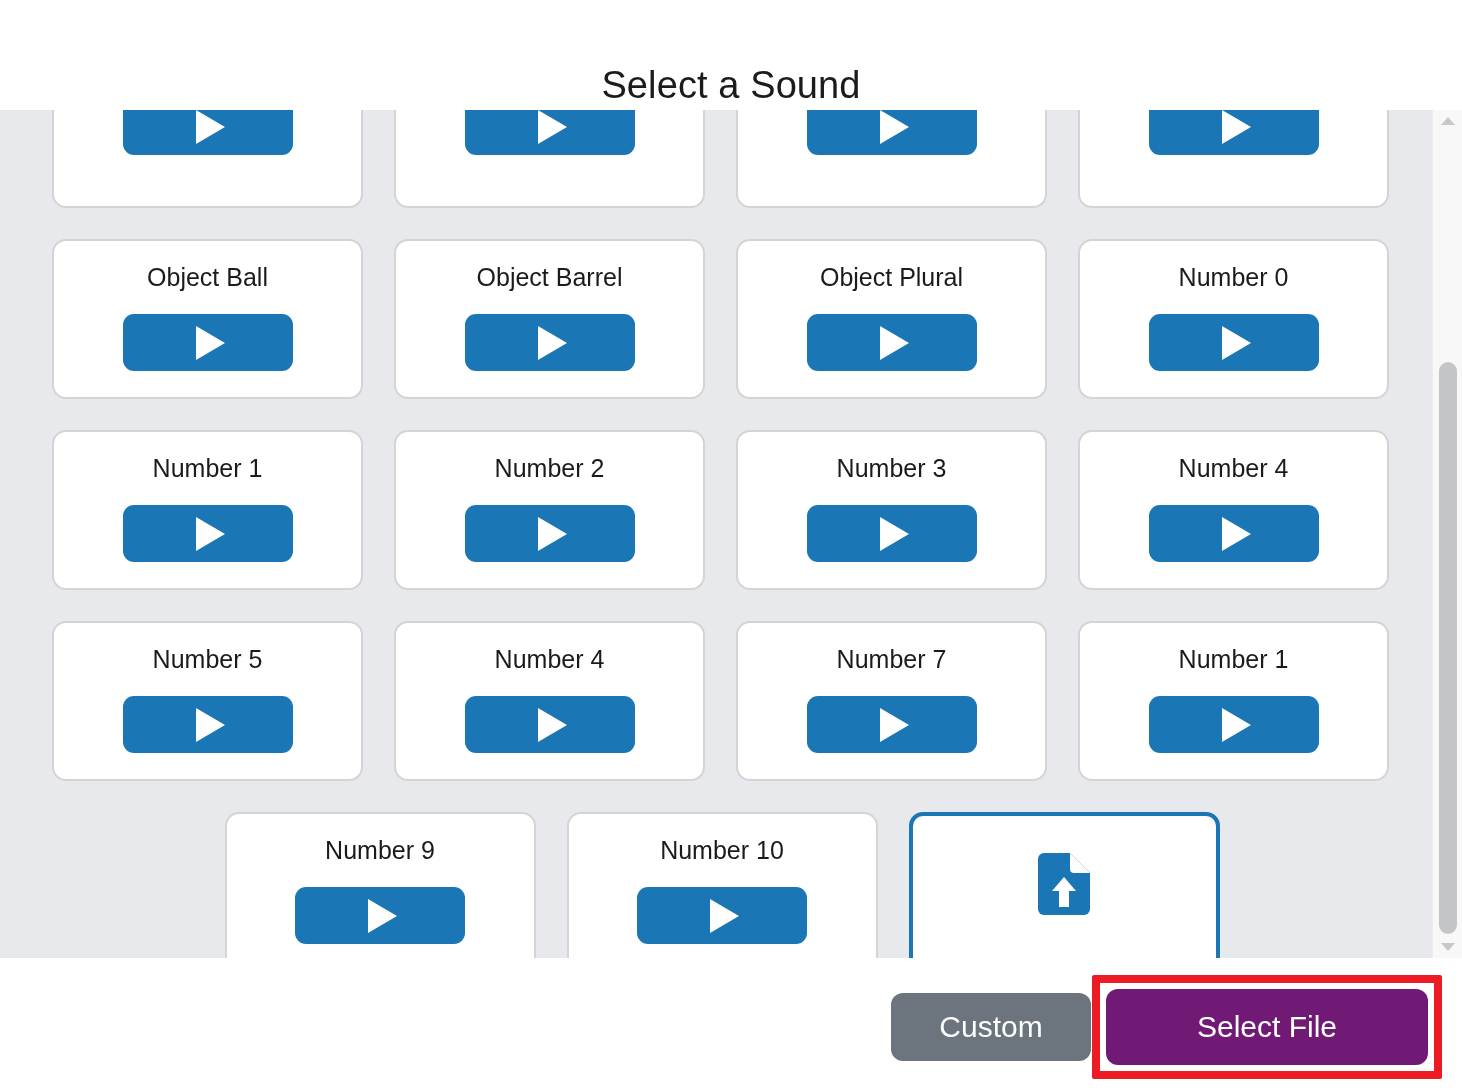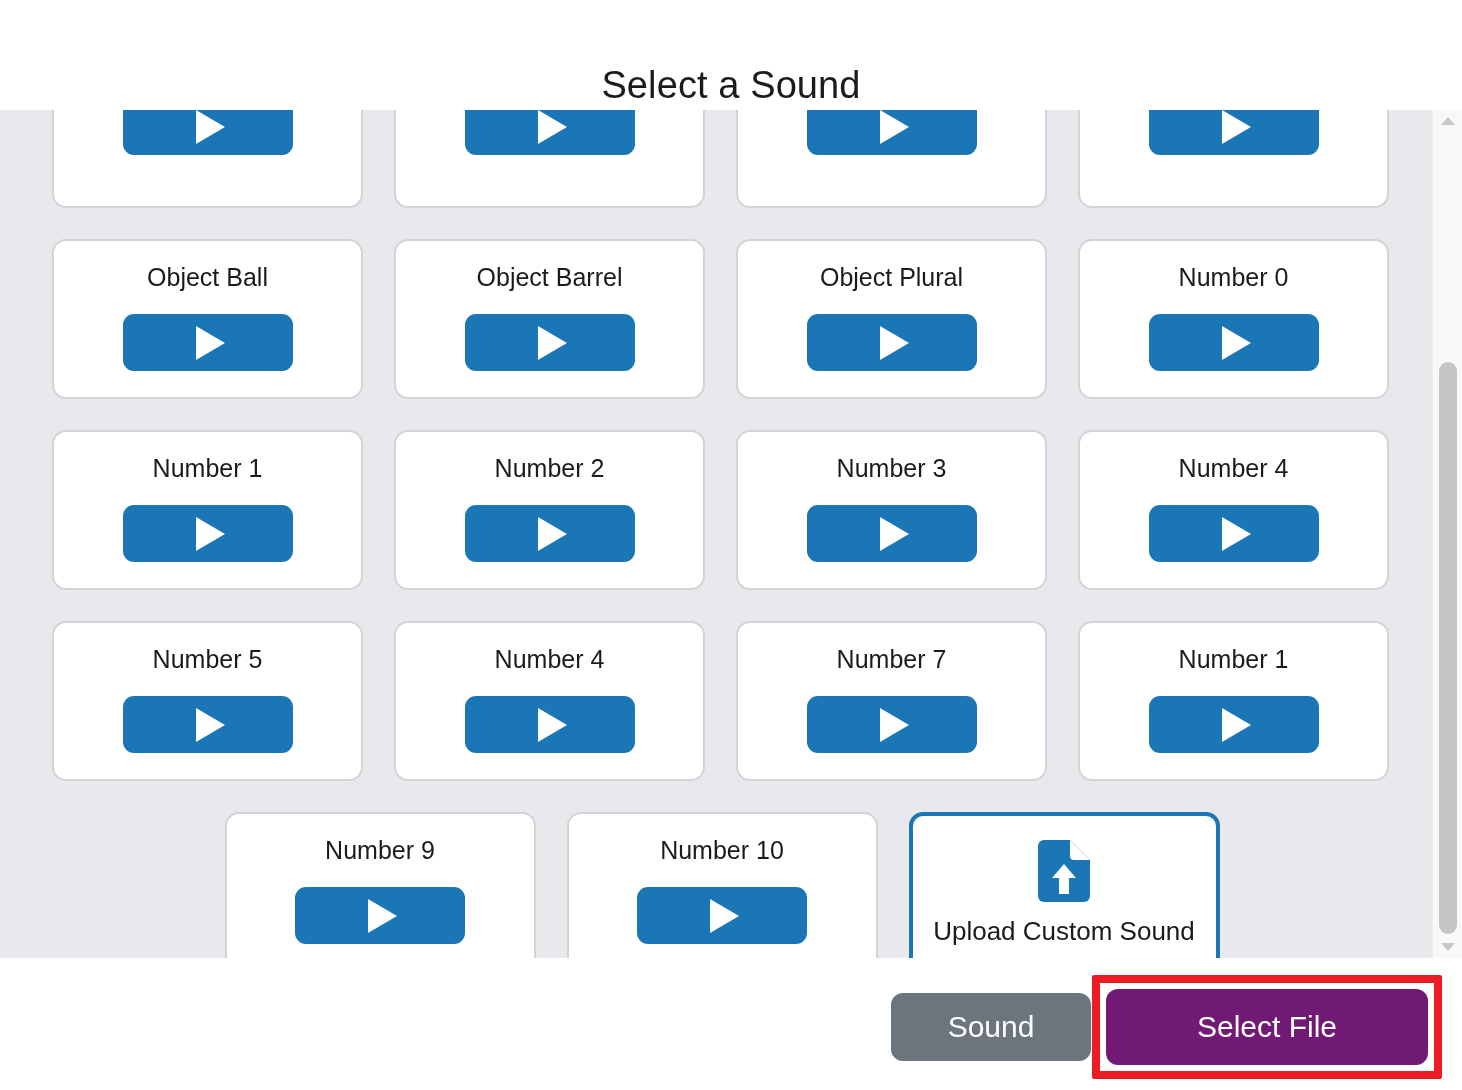--- a/index.html
+++ b/index.html
@@ -343,37 +343,36 @@
         </div>
         <div class="sound-card selected">
           <div class="upload-inner">
             <span class="upload-icon">
               <svg width="52" height="62" viewBox="0 0 52 62" xmlns="http://www.w3.org/2000/svg">
                 <path d="M6 0 H32 L52 20 V56 A6 6 0 0 1 46 62 H6 A6 6 0 0 1 0 56 V6 A6 6 0 0 1 6 0 Z" fill="#1b76b5"></path>
                 <path d="M32 0 L52 20 H36 A4 4 0 0 1 32 16 Z" fill="#ffffff"></path>
                 <path d="M26 24 L38 38 H31 V54 H21 V38 H14 Z" fill="#ffffff"></path>
               </svg>
             </span>
-            <span class="upload-label">Upload Custom Sound</span>
           </div>
         </div>
       </div>
 
     </div>
   </div>
 
   <div class="scrollbar">
     <div class="sb-arrow up">
       <i></i>
     </div>
     <div class="sb-thumb"></div>
     <div class="sb-arrow down">
       <i></i>
     </div>
   </div>
 
   <div class="modal-footer">
-    <button class="btn btn-cancel">Sound</button>
+    <button class="btn btn-cancel">Custom</button>
     <button class="btn btn-select">Select File</button>
     <div class="highlight-box"></div>
   </div>
 
 </div>
 
 </body></html>

